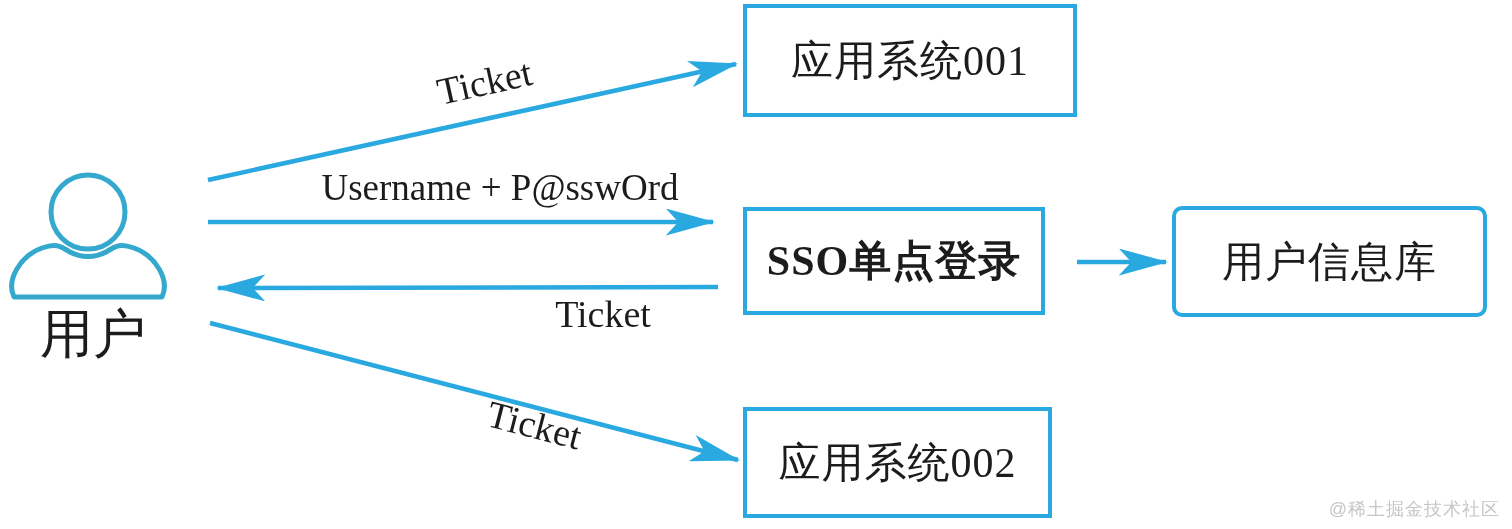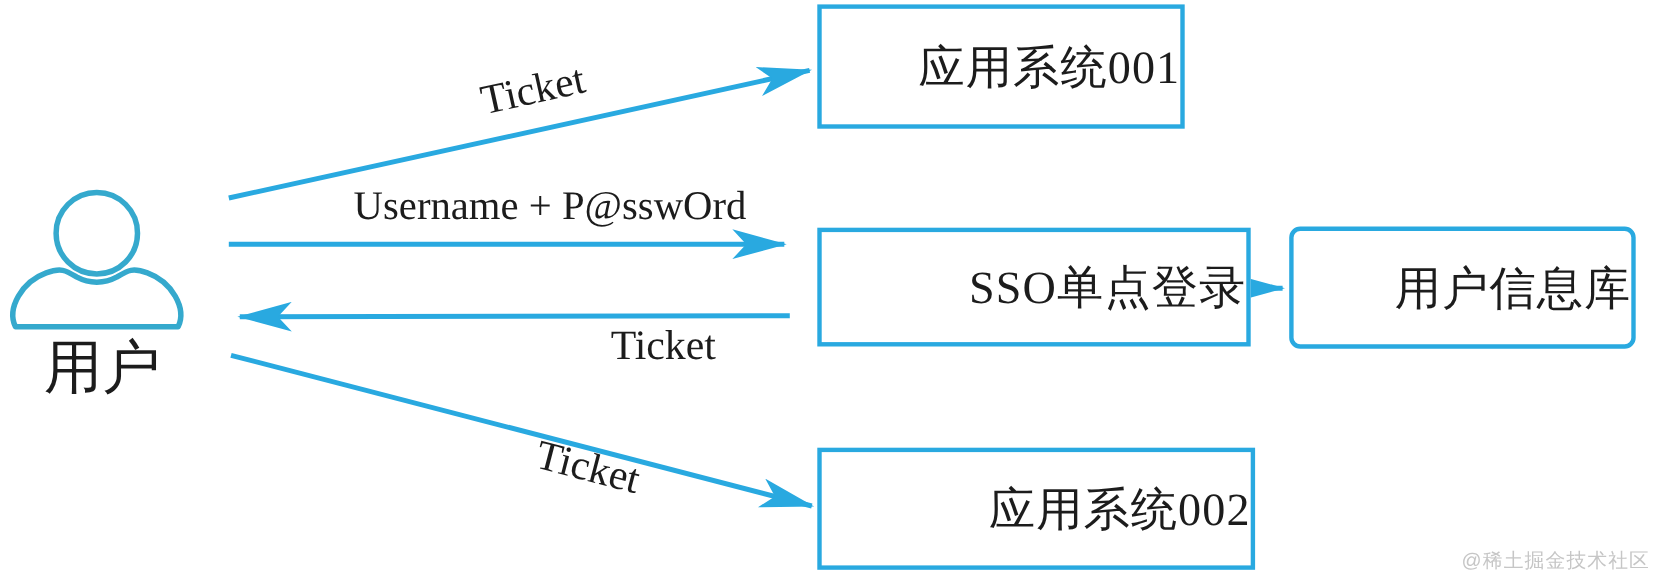--- a/index.html
+++ b/index.html
@@ -31,21 +31,21 @@
     fill: none;
   }
   .arrowhead-shape { fill: var(--accent); }
   .person { stroke: var(--icon-stroke); stroke-width: 5; fill: none; }
   .node-box {
     position: absolute;
     border: 4px solid var(--accent);
     background: var(--background);
     display: flex;
     align-items: center;
-    justify-content: flex-end;
+    justify-content: center;
     font-size: 42px;
     letter-spacing: 1px;
     white-space: nowrap;
   }
   .edge-label {
     position: absolute;
     font-size: 38px;
     text-align: center;
     white-space: nowrap;
   }
@@ -76,23 +76,23 @@
     font-size: 37px;
   }
   .lbl-ticket-return {
     left: 533px; top: 292px; width: 140px;
   }
   .lbl-ticket-app2 {
     left: 452px; top: 403px; width: 165px;
     transform: rotate(14.5deg);
   }
   .box-app1   { left: 743px; top: 4px;   width: 334px; height: 113px; }
-  .box-sso    { left: 743px; top: 207px; width: 394px; height: 108px; }
+  .box-sso    { left: 743px; top: 207px; width: 302px; height: 108px; font-weight: bold; }
   .box-userdb { left: 1172px; top: 206px; width: 315px; height: 111px; border-radius: 10px; }
-  .box-app2   { left: 743px; top: 407px; width: 398px; height: 111px; }
+  .box-app2   { left: 743px; top: 407px; width: 309px; height: 111px; }
 </style>
 </head>
 <body>
 
 <div class="canvas">
 
   <svg class="arrow-layer" viewBox="0 0 1512 529" xmlns="http://www.w3.org/2000/svg">
     <defs>
       <marker id="ah" viewBox="0 0 11 6" refX="10.5" refY="3" markerWidth="11" markerHeight="6" markerUnits="strokeWidth" orient="auto">
         <path class="arrowhead-shape" d="M0,0 L11,3 L0,6 L2.8,3 Z"></path>

